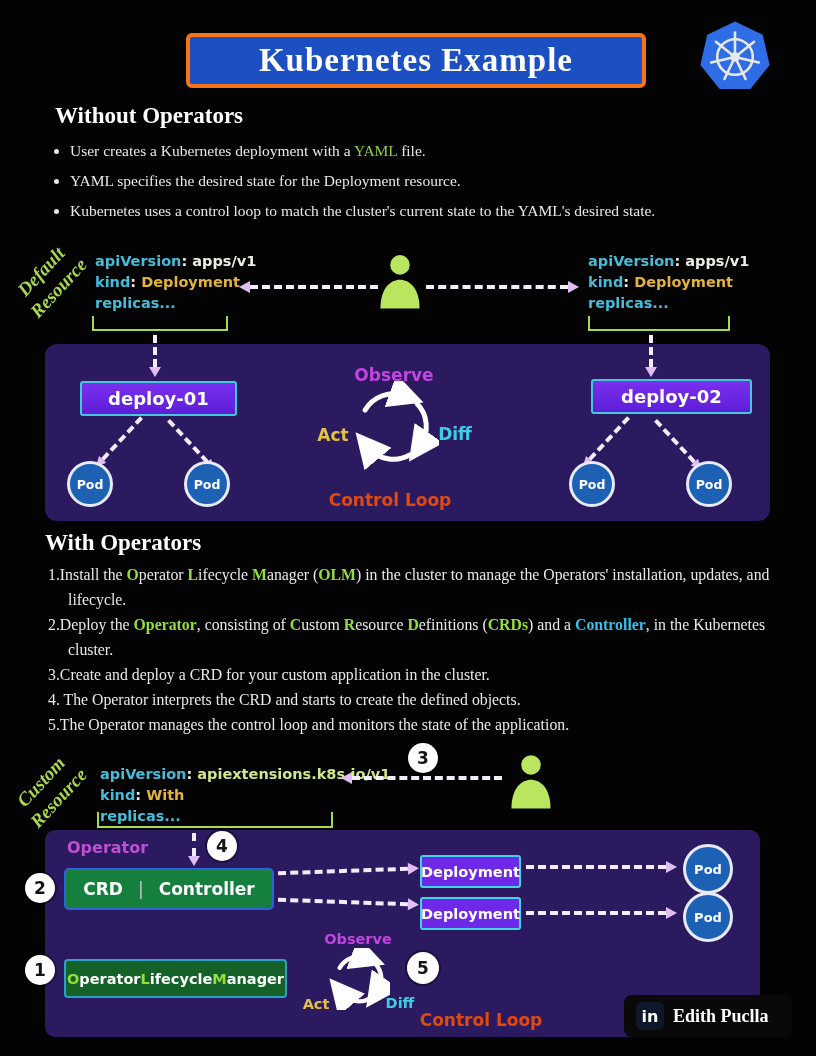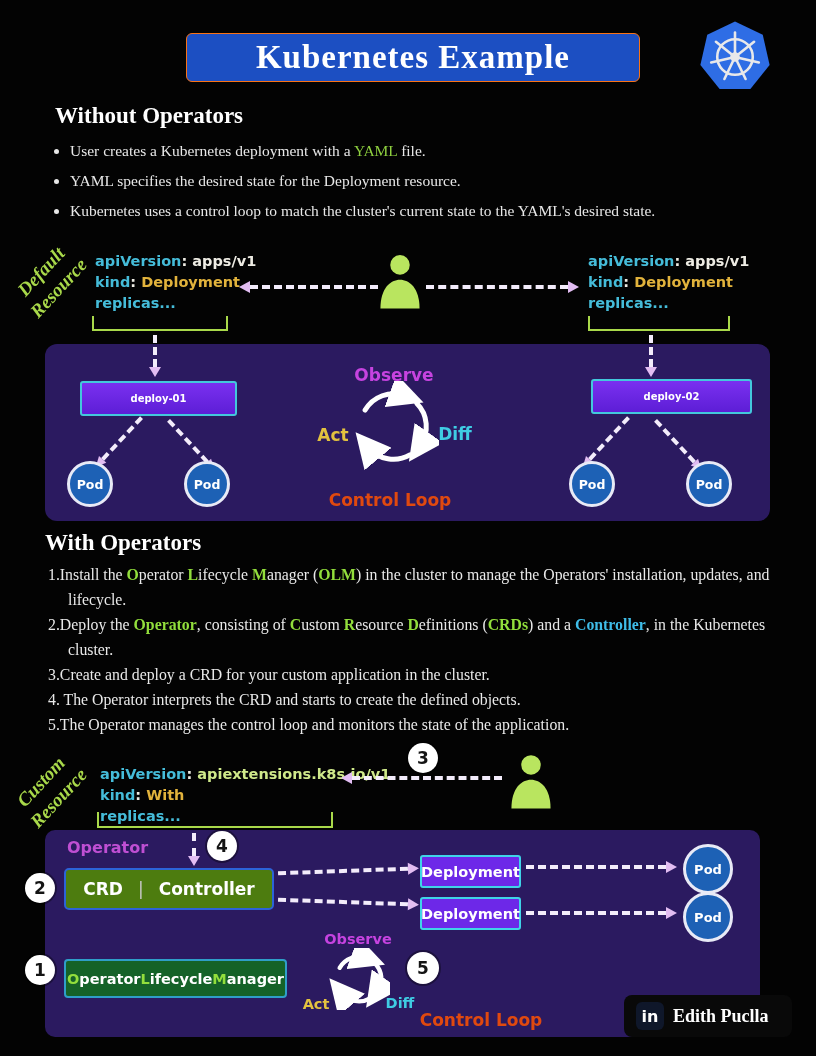--- a/index.html
+++ b/index.html
@@ -2,21 +2,21 @@
 <html><head>
 <meta charset="utf-8">
 <style>
   html,body{margin:0;padding:0;background:#000;}
   .page{position:relative;width:816px;height:1056px;background:#030303;overflow:hidden;
         font-family:"DejaVu Sans",sans-serif;}
   .abs{position:absolute;}
 
   
   .title-box{left:186px;top:33px;width:452px;height:47px;background:#1c4fc2;
-    border:1px solid #f97316;border-radius:6px;display:flex;align-items:center;justify-content:center;}
+    border:4px solid #f97316;border-radius:6px;display:flex;align-items:center;justify-content:center;}
   .title-box span{color:#fff;font:bold 33px "Liberation Serif",serif;letter-spacing:1px;}
   .k8s-logo{left:698px;top:16px;width:74px;height:82px;}
 
   
   .sec-head{color:#fff;font:bold 23px "Liberation Serif",serif;}
   .bullets{left:52px;top:141px;width:744px;color:#e8e8e8;font:15.5px "Liberation Serif",serif;}
   .bullets ul{margin:0;padding-left:18px;}
   .bullets li{margin-bottom:9px;line-height:1.35;}
   .items{left:48px;top:562px;width:748px;color:#e9e9e9;font:15.8px "Liberation Serif",serif;}
   .item{padding-left:20px;text-indent:-20px;line-height:25px;}
@@ -44,33 +44,33 @@
   .varr{border-left:4px dashed #f3ecfb;width:0;}
   .varr::after{content:"";position:absolute;top:100%;left:-8px;border-top:10px solid #e2bdf2;
     border-left:6px solid transparent;border-right:6px solid transparent;}
   .darr{border-top:4px dashed #f3ecfb;height:0;transform-origin:0 0;}
   .darr::after{content:"";position:absolute;left:100%;top:-7px;border-left:10px solid #e2bdf2;
     border-top:5px solid transparent;border-bottom:5px solid transparent;}
 
   
   .panel{background:#2b1a60;border-radius:12px;}
   .deploy{background:linear-gradient(180deg,#7a30f0,#5d1ed6);border:2px solid #43c8dc;border-radius:3px;
-    display:flex;align-items:center;justify-content:center;color:#fff;font-weight:700;font-size:10px;}
+    display:flex;align-items:center;justify-content:center;color:#fff;font-weight:700;font-size:18px;}
   .depl{background:#6d28e8;border:2px solid #3fd4e8;border-radius:3px;display:flex;align-items:center;
     justify-content:center;color:#fff;font-weight:700;font-size:14.5px;}
   .pod{background:#1d61b5;border:3px solid #e8eaf6;border-radius:50%;display:flex;align-items:center;
     justify-content:center;color:#fff;font-weight:700;font-size:12.5px;}
   .lbl{text-align:center;font-weight:700;}
   .observe{color:#c643e0;}
   .act{color:#e3c23f;}
   .diff{color:#3fcce3;}
   .cloop{color:#e0490f;}
   .circ{background:#fff;border-radius:50%;color:#141414;display:flex;align-items:center;
     justify-content:center;font-weight:700;font-size:17px;box-shadow:0 0 0 2px rgba(0,0,0,.35);z-index:4;}
-  .crd-box{background:#4d7c0f;border:2px solid #2c63d8;border-radius:5px;display:flex;align-items:center;
+  .crd-box{background:#15803d;border:2px solid #2c63d8;border-radius:5px;display:flex;align-items:center;
     justify-content:center;color:#fff;font-weight:700;font-size:17px;}
   .crd-box .div{color:#c9c9c9;font-weight:400;margin:0 15px;}
   .olm-box{background:#156228;border:2px solid #2f9ec8;border-radius:4px;display:flex;align-items:center;
     justify-content:center;color:#fff;font-weight:700;font-size:14.5px;}
   .operator-lbl{color:#bf4fd3;font-weight:600;font-size:16px;}
 
   
   .badge{left:624px;top:995px;width:168px;height:42px;background:#090909;border-radius:8px;
     display:flex;align-items:center;padding-left:12px;gap:9px;z-index:6;box-sizing:border-box;}
   .in-icon{width:28px;height:28px;background:#0f172a;border-radius:6px;color:#fff;display:flex;

